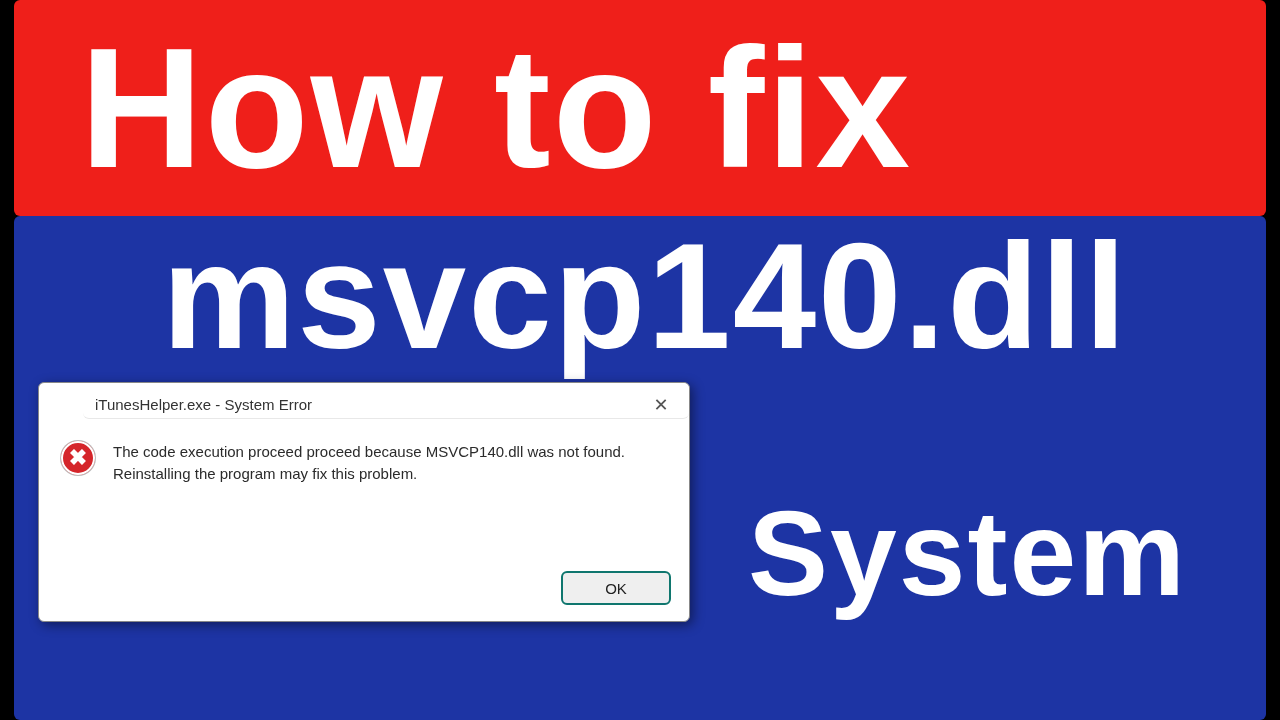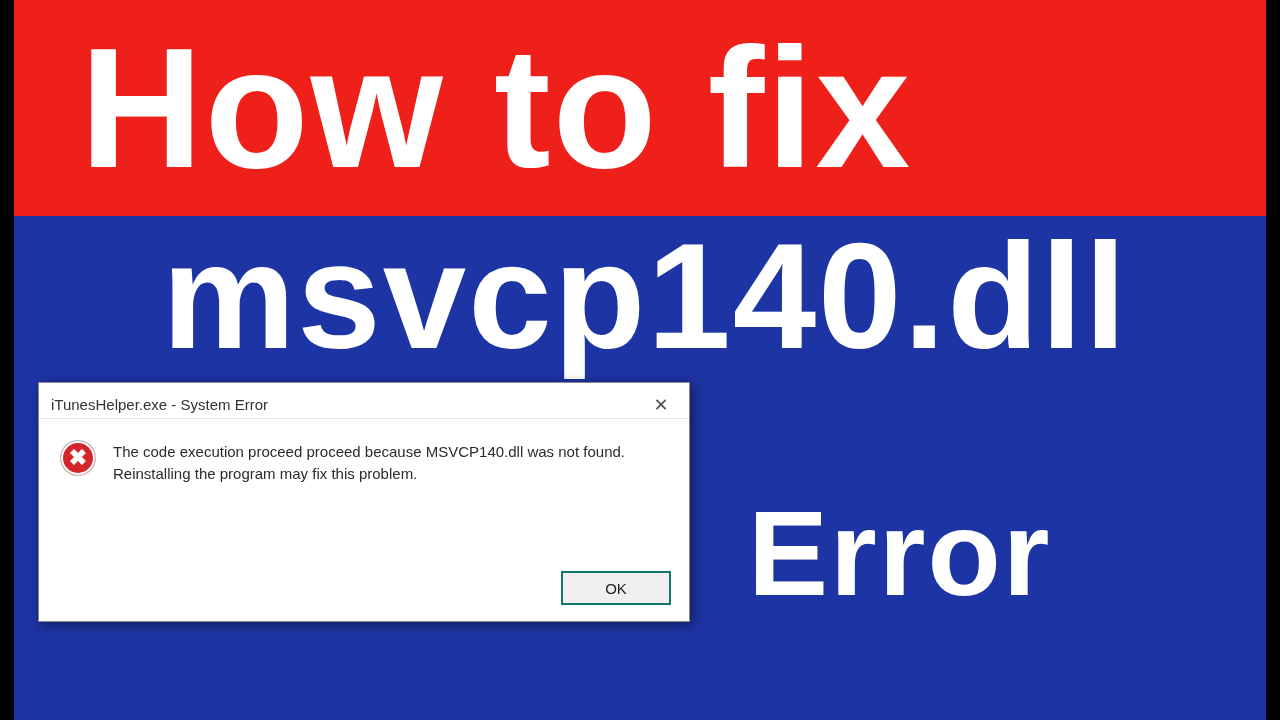--- a/index.html
+++ b/index.html
@@ -1,15 +1,15 @@
 <!DOCTYPE html>
 <html><head>
 <meta charset="utf-8">
 <style>
-  *{box-sizing:border-box;margin:0;padding:0;}
+  *{box-sizing:border-box;margin:0;padding:0;border-radius:6px;}
   body{width:1280px;height:720px;overflow:hidden;font-family:"Segoe UI",Tahoma,sans-serif;background:#000;}
   .stage{position:relative;width:1280px;height:720px;}
   .red-band{position:absolute;left:14px;top:0;width:1252px;height:216px;background:#ef1f1a;}
   .blue-band{position:absolute;left:14px;top:216px;width:1252px;height:504px;background:#1d34a4;}
   .black-left{position:absolute;left:0;top:0;width:14px;height:720px;background:#000;}
   .black-right{position:absolute;right:0;top:0;width:14px;height:720px;background:#000;}
   .title-text{
     font-family:"Trebuchet MS","Lucida Sans Unicode",sans-serif;
     font-weight:600;
     font-stretch:expanded;
@@ -22,21 +22,21 @@
   .t-dll{left:162px;top:210px;font-size:150px;}
   .t-errors{left:748px;top:484px;font-size:120px;}
   .t-hundred{left:90px;top:608px;font-size:70px;}
 
   
   .dialog{
     position:absolute;left:38px;top:382px;width:652px;height:240px;
     background:#fff;border:1px solid #888;box-shadow:3px 3px 12px rgba(0,0,0,.45);
     font-family:"Segoe UI",Tahoma,sans-serif;color:#222;
   }
-  .dlg-titlebar{height:36px;display:flex;align-items:center;justify-content:space-between;padding:8px 6px 0 12px;background:#fff;border-bottom:1px solid #e8e8e8;}
+  .dlg-titlebar{height:36px;display:flex;align-items:center;justify-content:space-between;padding:8px 6px 0 12px;background:#fff;border-bottom:1px solid #e8e8e8;margin-left:44px;}
   .dlg-title{font-size:15px;color:#333;font-weight:400;}
   .dlg-close{width:44px;height:28px;display:flex;align-items:center;justify-content:center;color:#555;font-size:18px;}
   .dlg-body{display:flex;padding:22px 22px 12px 22px;gap:16px;}
   .dlg-icon{flex:0 0 36px;}
   .err-circle{width:34px;height:34px;border-radius:50%;background:#d5252a;display:flex;align-items:center;justify-content:center;box-shadow:inset 0 0 0 2px #fff, 0 0 0 1px #bbb;}
   .err-glyph{color:#fff;font-weight:900;font-size:22px;line-height:1;}
   .dlg-msg{font-size:15px;line-height:1.45;color:#2b2b2b;max-width:540px;}
   .dlg-footer{position:absolute;right:18px;bottom:16px;}
   .dlg-ok{
     min-width:110px;height:34px;padding:0 22px;
@@ -47,21 +47,21 @@
 <body>
 
 <div class="stage">
   <div class="black-left"></div>
   <div class="black-right"></div>
   <div class="red-band"></div>
   <div class="blue-band"></div>
 
   <div class="title-text t-howto">How to fix</div>
   <div class="title-text t-dll">msvcp140.dll</div>
-  <div class="title-text t-errors">Error</div>
+  <div class="title-text t-errors">System</div>
 
   <div class="dialog">
     <div class="dlg-titlebar">
       <div class="dlg-title">iTunesHelper.exe - System Error</div>
       <div class="dlg-close">
         <span>✕</span>
       </div>
     </div>
     <div class="dlg-body">
       <div class="dlg-icon">

